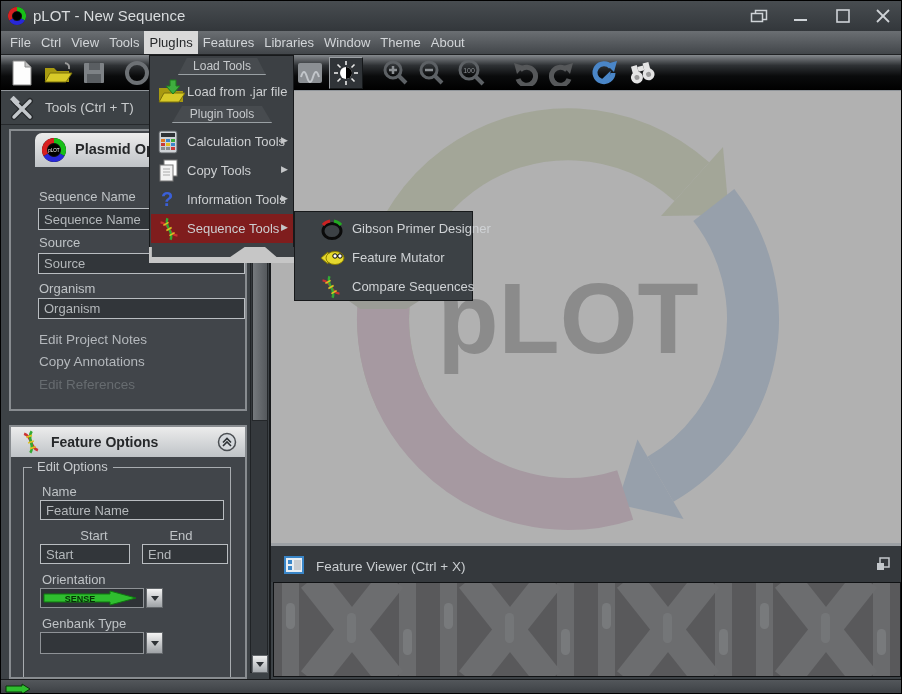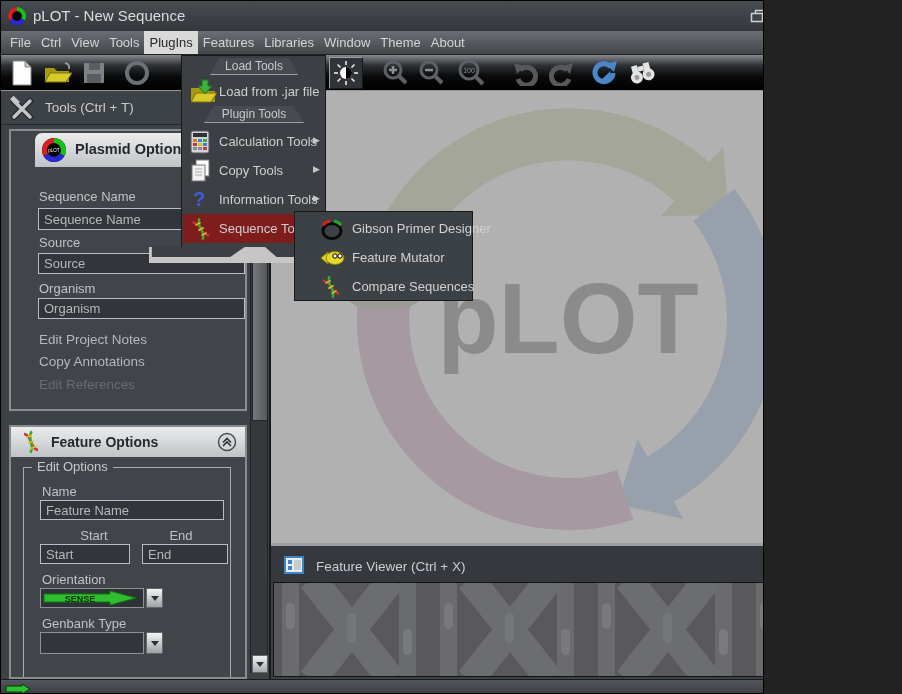--- a/index.html
+++ b/index.html
@@ -1,16 +1,16 @@
 <!DOCTYPE html>
 <html><head>
 <meta charset="utf-8">
 <style>
   html,body{margin:0;padding:0;background:#222;font-family:"Liberation Sans",sans-serif;}
-  .win{position:relative;width:764px;height:694px;background:#3d4246;overflow:hidden;border:1px solid #000;box-sizing:border-box;}
+  .win{position:relative;width:902px;height:694px;background:#3d4246;overflow:hidden;border:1px solid #000;box-sizing:border-box;}
   .abs{position:absolute;}
   
   .titlebar{left:0;top:0;width:902px;height:30px;background:linear-gradient(#484d51,#33373b);}
   .title-text{left:32px;top:6px;font-size:15px;color:#d9dcde;white-space:nowrap;}
   
   .menubar{left:0;top:30px;width:902px;height:24px;background:linear-gradient(#6b6f73,#42464a);border-bottom:1px solid #202224;box-sizing:border-box;display:flex;align-items:center;padding-left:4px;}
   .mitem{font-size:13px;color:#d2d5d8;padding:0 5px;line-height:23px;cursor:default;}
   .mitem.active{background:#d9d9d9;color:#26282a;}
   
   .toolbar{left:0;top:54px;width:902px;height:36px;background:linear-gradient(#85898d 0%,#2e3134 30%,#0a0b0c 60%,#000 100%);border-bottom:1px solid #90959a;box-sizing:border-box;}
@@ -37,21 +37,21 @@
   .sbtn{position:absolute;left:1px;top:529px;width:14px;height:16px;background:linear-gradient(#f0f0f0,#a8acb0);border:1px solid #63676b;display:flex;align-items:center;justify-content:center;}
   
   .canvas{left:270px;top:90px;width:632px;height:452px;background:#b1b1b1;overflow:hidden;}
   
   .fv-head{left:270px;top:542px;width:632px;height:39px;background:#35393d;border-top:3px solid #9ca0a4;box-sizing:border-box;}
   .fv-title{left:45px;top:13px;font-size:13.5px;color:#caced1;white-space:nowrap;}
   .fv-content{left:272px;top:581px;width:628px;height:95px;background:#515254;border:1px solid #101214;box-sizing:border-box;}
   
   .statusbar{left:0;top:678px;width:902px;height:16px;background:linear-gradient(#53575b,#3a3e42);border-top:1px solid #1a1c1e;box-sizing:border-box;}
   
-  .menu{left:148px;top:54px;width:145px;height:192px;background:#3c4044;border:1px solid #17191b;border-bottom:none;box-sizing:border-box;z-index:60;margin-left:32px;}
+  .menu{left:148px;top:54px;width:145px;height:192px;background:#3c4044;border:1px solid #17191b;border-bottom:none;box-sizing:border-box;z-index:60;}
   .menu-strip{left:148px;top:246px;width:145px;height:16px;background:#c6c6c6;z-index:60;}
   .strip-dark1{position:absolute;left:0;top:0;width:100%;height:10px;background:#3c4044;clip-path:polygon(2% 0,66% 0,56% 100%,2% 100%);}
   .strip-dark2{position:absolute;left:0;top:0;width:100%;height:10px;background:#3c4044;clip-path:polygon(80% 0,100% 0,100% 100%,88% 100%);}
   .tag{position:absolute;background:#474b4f;border-bottom:1px solid #9aa0a4;clip-path:polygon(10% 0,90% 0,100% 100%,0 100%);color:#c6c9cc;font-size:12px;text-align:center;line-height:16px;height:16px;}
   .mrow{position:absolute;left:1px;width:142px;height:29px;color:#ccced0;font-size:13px;}
   .mrow.hl{background:#7f1d1d;}
   .mrow .mlbl{position:absolute;left:36px;top:7px;white-space:nowrap;}
   .mrow .marrow{position:absolute;right:5px;top:8px;font-size:9px;color:#c4c6c8;}
   .mrow .micon{position:absolute;left:6px;top:3px;}
   .submenu{left:293px;top:210px;width:179px;height:90px;background:#3c4145;border:1px solid #17191b;box-sizing:border-box;z-index:61;}

